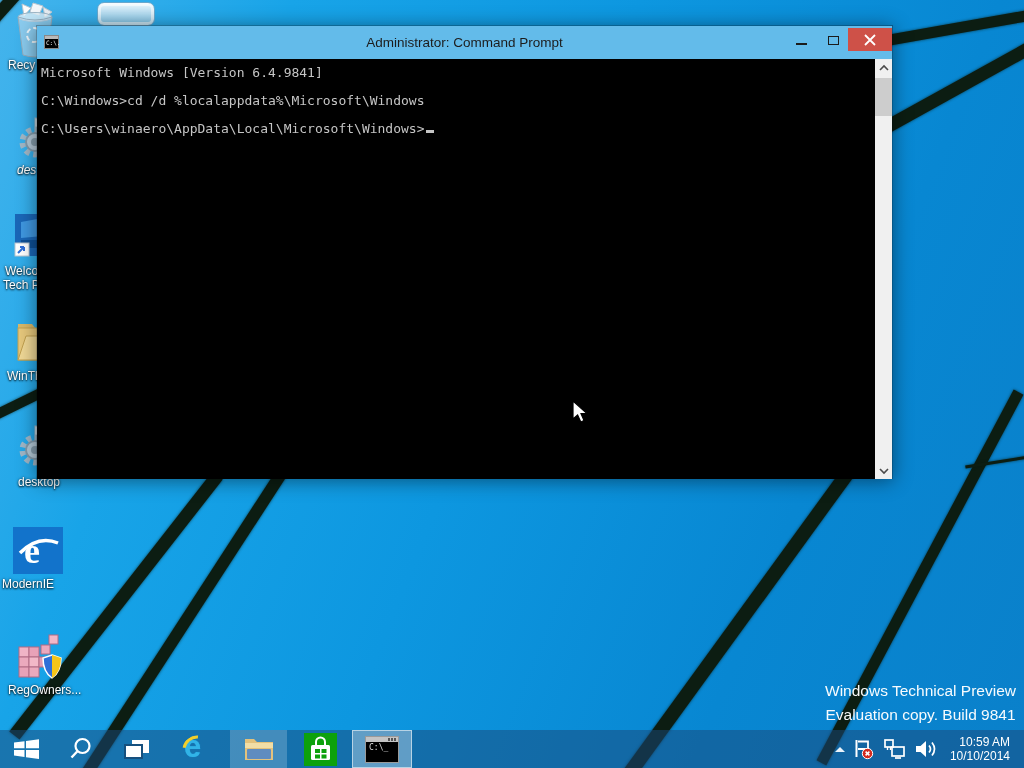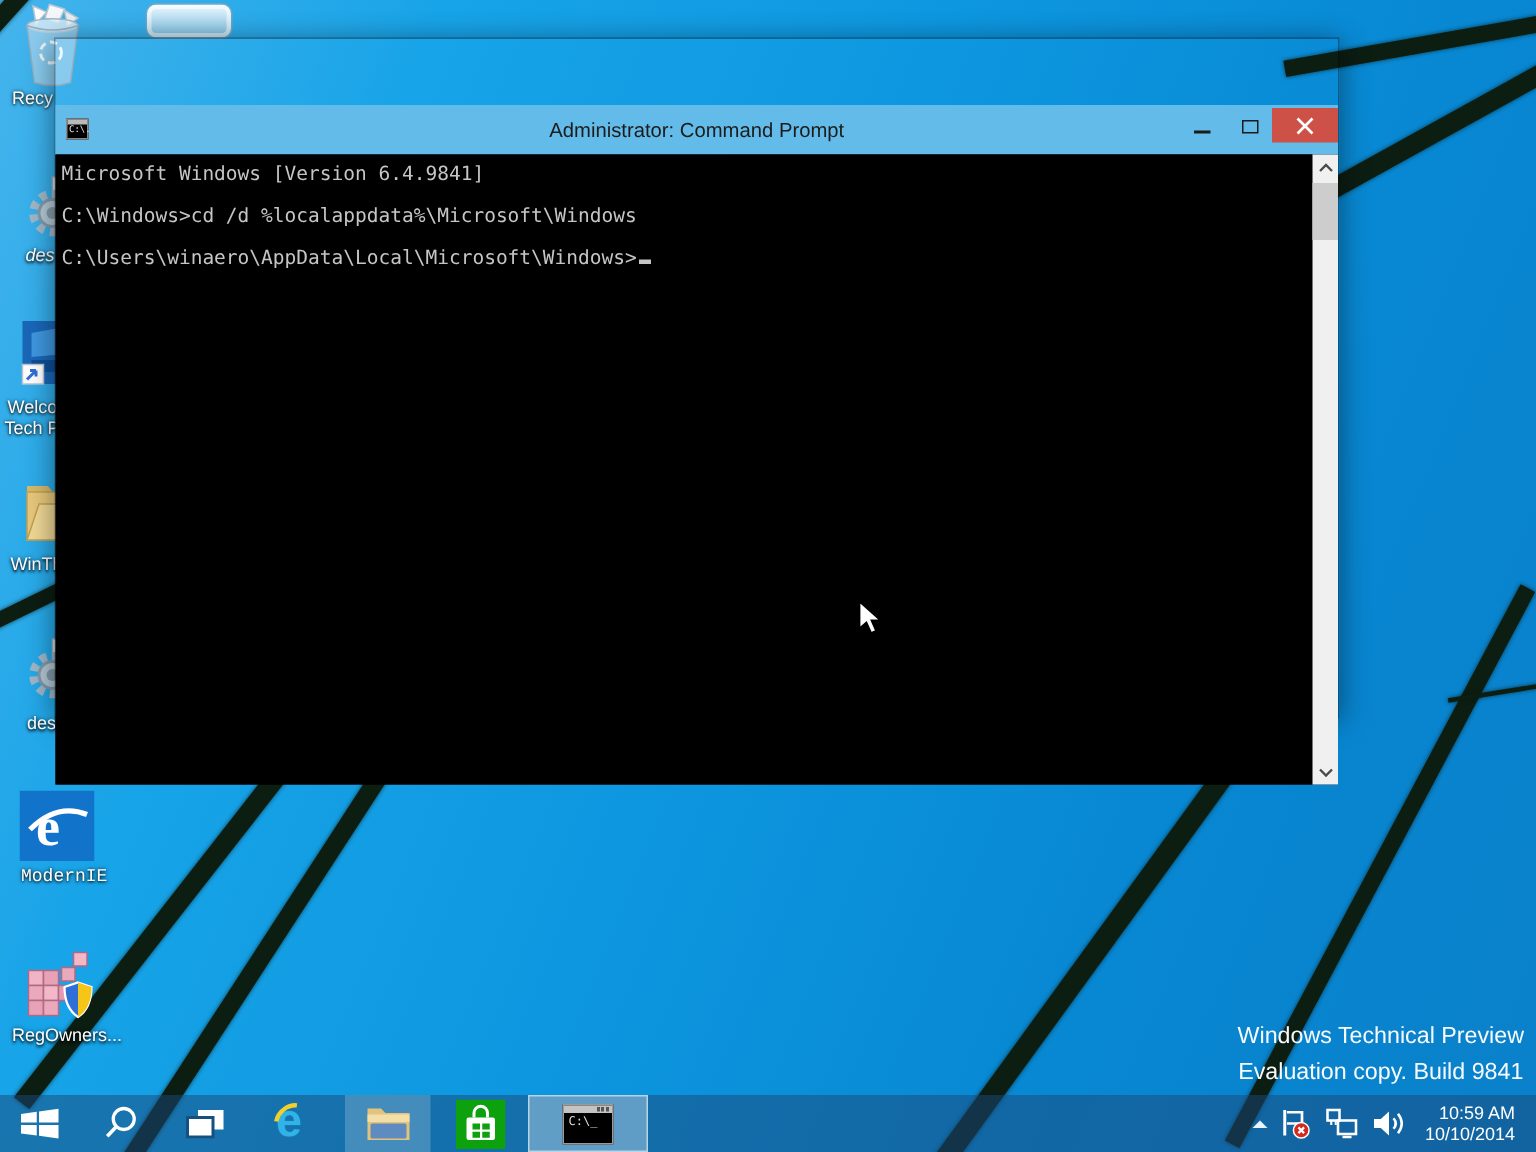--- a/index.html
+++ b/index.html
@@ -20,21 +20,21 @@
             border-radius:7px; background:linear-gradient(#eef8fd, #a6d6ef 60%, #7dbede);
             border:1px solid #69a8cd; box-shadow:inset 0 0 0 3px rgba(255,255,255,.55); }
 
   
   .watermark { position:absolute; right:8px; bottom:41px; z-index:3; text-align:center;
                color:rgba(255,255,255,.97); font-size:15.5px; line-height:24px; }
 
   
   .win { position:absolute; left:36px; top:25px; width:857px; height:454px; z-index:10;
          box-shadow:0 2px 18px rgba(0,0,0,.45); border:1px solid rgba(0,0,0,.35); }
-  .titlebar { position:relative; height:33px; background:#63bbea; display:flex; align-items:center;margin-top:44px; }
+  .titlebar { position:relative; height:33px; background:#63bbea; display:flex; align-items:center; }
   .tb-icon { position:absolute; left:7px; top:9px; width:15px; height:14px; background:#000;
              border:1px solid #888; }
   .tb-icon .strip { height:3px; background:#b9b9b9; }
   .tb-icon .ictext { color:#e8e8e8; font-family:"DejaVu Sans Mono", monospace; font-size:6px; line-height:8px; padding-left:1px; }
   .tb-title { flex:1; text-align:center; font-size:13.5px; color:#1c1c1c; }
   .tb-btn { position:absolute; top:0; height:28px; width:30px; display:flex; align-items:center; justify-content:center; }
   .btn-min { right:76px; } .btn-max { right:44px; }
   .btn-close { right:0; width:44px; height:23px; top:2px; background:#ce5148; }
   .glyph-min { width:11px; height:2px; background:#1b1b1b; margin-top:8px; }
   .glyph-max { width:11px; height:9px; border:1.5px solid #1b1b1b; }
@@ -152,21 +152,21 @@
   </div>
   <div class="dlabel" style="left:18px; top:475px;">desktop</div>
 
   <div class="dicon" style="left:13px; top:527px;">
     <svg width="50" height="47" viewBox="0 0 50 47">
       <rect x="0" y="0" width="50" height="47" fill="#1273cb"></rect>
       <text x="11" y="36" font-family="Liberation Serif, serif" font-size="36" font-weight="bold" fill="#fff">e</text>
       <path d="M7,26 Q25,8 45,16" stroke="#fff" stroke-width="3.5" fill="none"></path>
     </svg>
   </div>
-  <div class="dlabel" style="left:14px; top:577px;font-family:Liberation Mono, monospace;">ModernIE</div>
+  <div class="dlabel" style="left:2px; top:577px;">ModernIE</div>
 
   <div class="dicon" style="left:14px; top:633px;">
     <svg width="52" height="50" viewBox="0 0 52 50">
       <g stroke="#b06a84" stroke-width="1">
         <rect x="35" y="2" width="9" height="9" fill="#f2b8c8"></rect>
         <rect x="27" y="12" width="9" height="9" fill="#eba9bd"></rect>
         <rect x="5" y="14" width="10" height="10" fill="#f0b4c6"></rect>
           <rect x="15" y="14" width="10" height="10" fill="#e8a2b8"></rect>
         <rect x="5" y="24" width="10" height="10" fill="#eba9bd"></rect>
           <rect x="15" y="24" width="10" height="10" fill="#f2b8c8"></rect>
@@ -279,21 +279,21 @@
         <rect x="0" y="0" width="33" height="33" fill="#0da10d"></rect>
         <path d="M12,12 v-3 a4.5,4.5 0 0 1 9,0 v3" fill="none" stroke="#fff" stroke-width="2"></path>
         <rect x="7" y="12" width="19" height="15" rx="1.5" fill="#fff"></rect>
         <rect x="11" y="16" width="5" height="4" fill="#0da10d"></rect>
           <rect x="17.5" y="16" width="5" height="4" fill="#0da10d"></rect>
         <rect x="11" y="21.5" width="5" height="4" fill="#0da10d"></rect>
           <rect x="17.5" y="21.5" width="5" height="4" fill="#0da10d"></rect>
       </svg>
     </div>
 
-    <div class="tbtn active" style="left:352px; width:80px;">
+    <div class="tbtn active" style="left:352px; width:60px;">
       <div class="cmd-mini">
         <div class="strip">
             <i></i>
           </div>
         <div class="ictext">C:\_</div>
       </div>
     </div>
 
     <div class="tray">
       <div class="tray-item">

